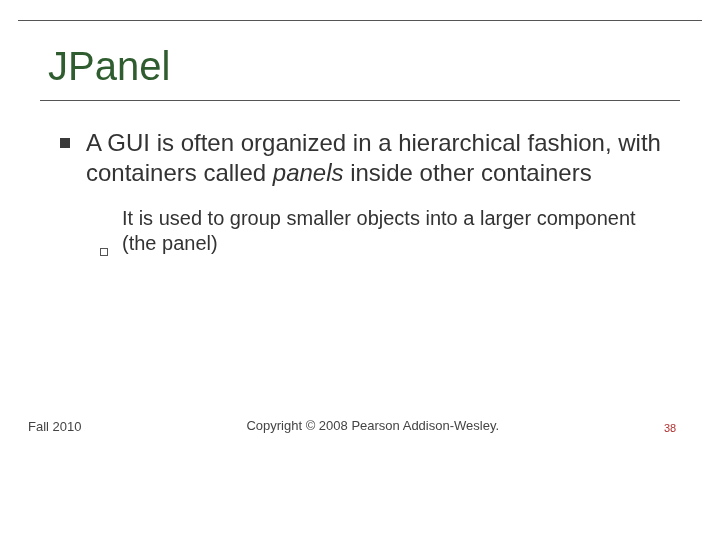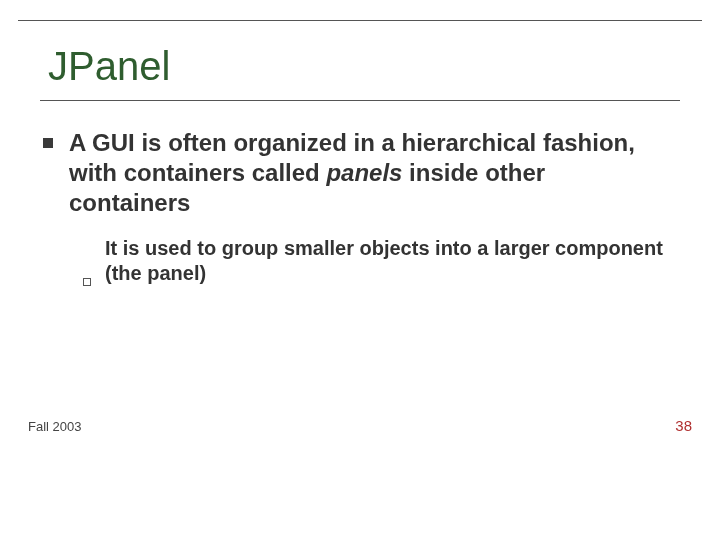--- a/index.html
+++ b/index.html
@@ -32,25 +32,24 @@
   }
   .inner-rule {
     position: absolute;
     left: 40px;
     right: 40px;
     top: 100px;
     border-top: 1px solid #555;
   }
   .body-area {
     position: absolute;
-    left: 43px;
+    left: 60px;
     top: 128px;
     right: 50px;
     color: #333;
-    font-weight: bold;
   }
   .l1 {
     display: flex;
     align-items: flex-start;
     margin-bottom: 6px;
   }
   .l1-bullet {
     width: 10px;
     height: 10px;
     background: #3a3a3a;
@@ -104,24 +103,24 @@
     color: #444;
   }
   .footer-center {
     font-size: 13px;
     color: #444;
     text-align: center;
     line-height: 1.25;
     flex: 1;
   }
   .footer-right {
-    font-size: 15px;
+    font-size: 11px;
     color: #b03030;
     min-width: 28px;
-    text-align: right;
+    text-align: left;
   }
 </style>
 </head>
 <body>
 
 <div class="slide">
   <div class="outer-rule"></div>
   <div class="title">JPanel</div>
   <div class="inner-rule"></div>
 
@@ -143,19 +142,19 @@
           <span>It is used to group smaller objects into a larger component (the panel)</span>
         </div>
       </div>
 
 
     </div>
 
   </div>
 
   <div class="footer">
-    <div class="footer-left">Fall 2003</div>
+    <div class="footer-left">Fall 2010</div>
     <div class="footer-center">
-      <br>
+      <span>Copyright © 2008 Pearson Addison-Wesley.</span><br>
     </div>
     <div class="footer-right">38</div>
   </div>
 </div>
 
 </body></html>

